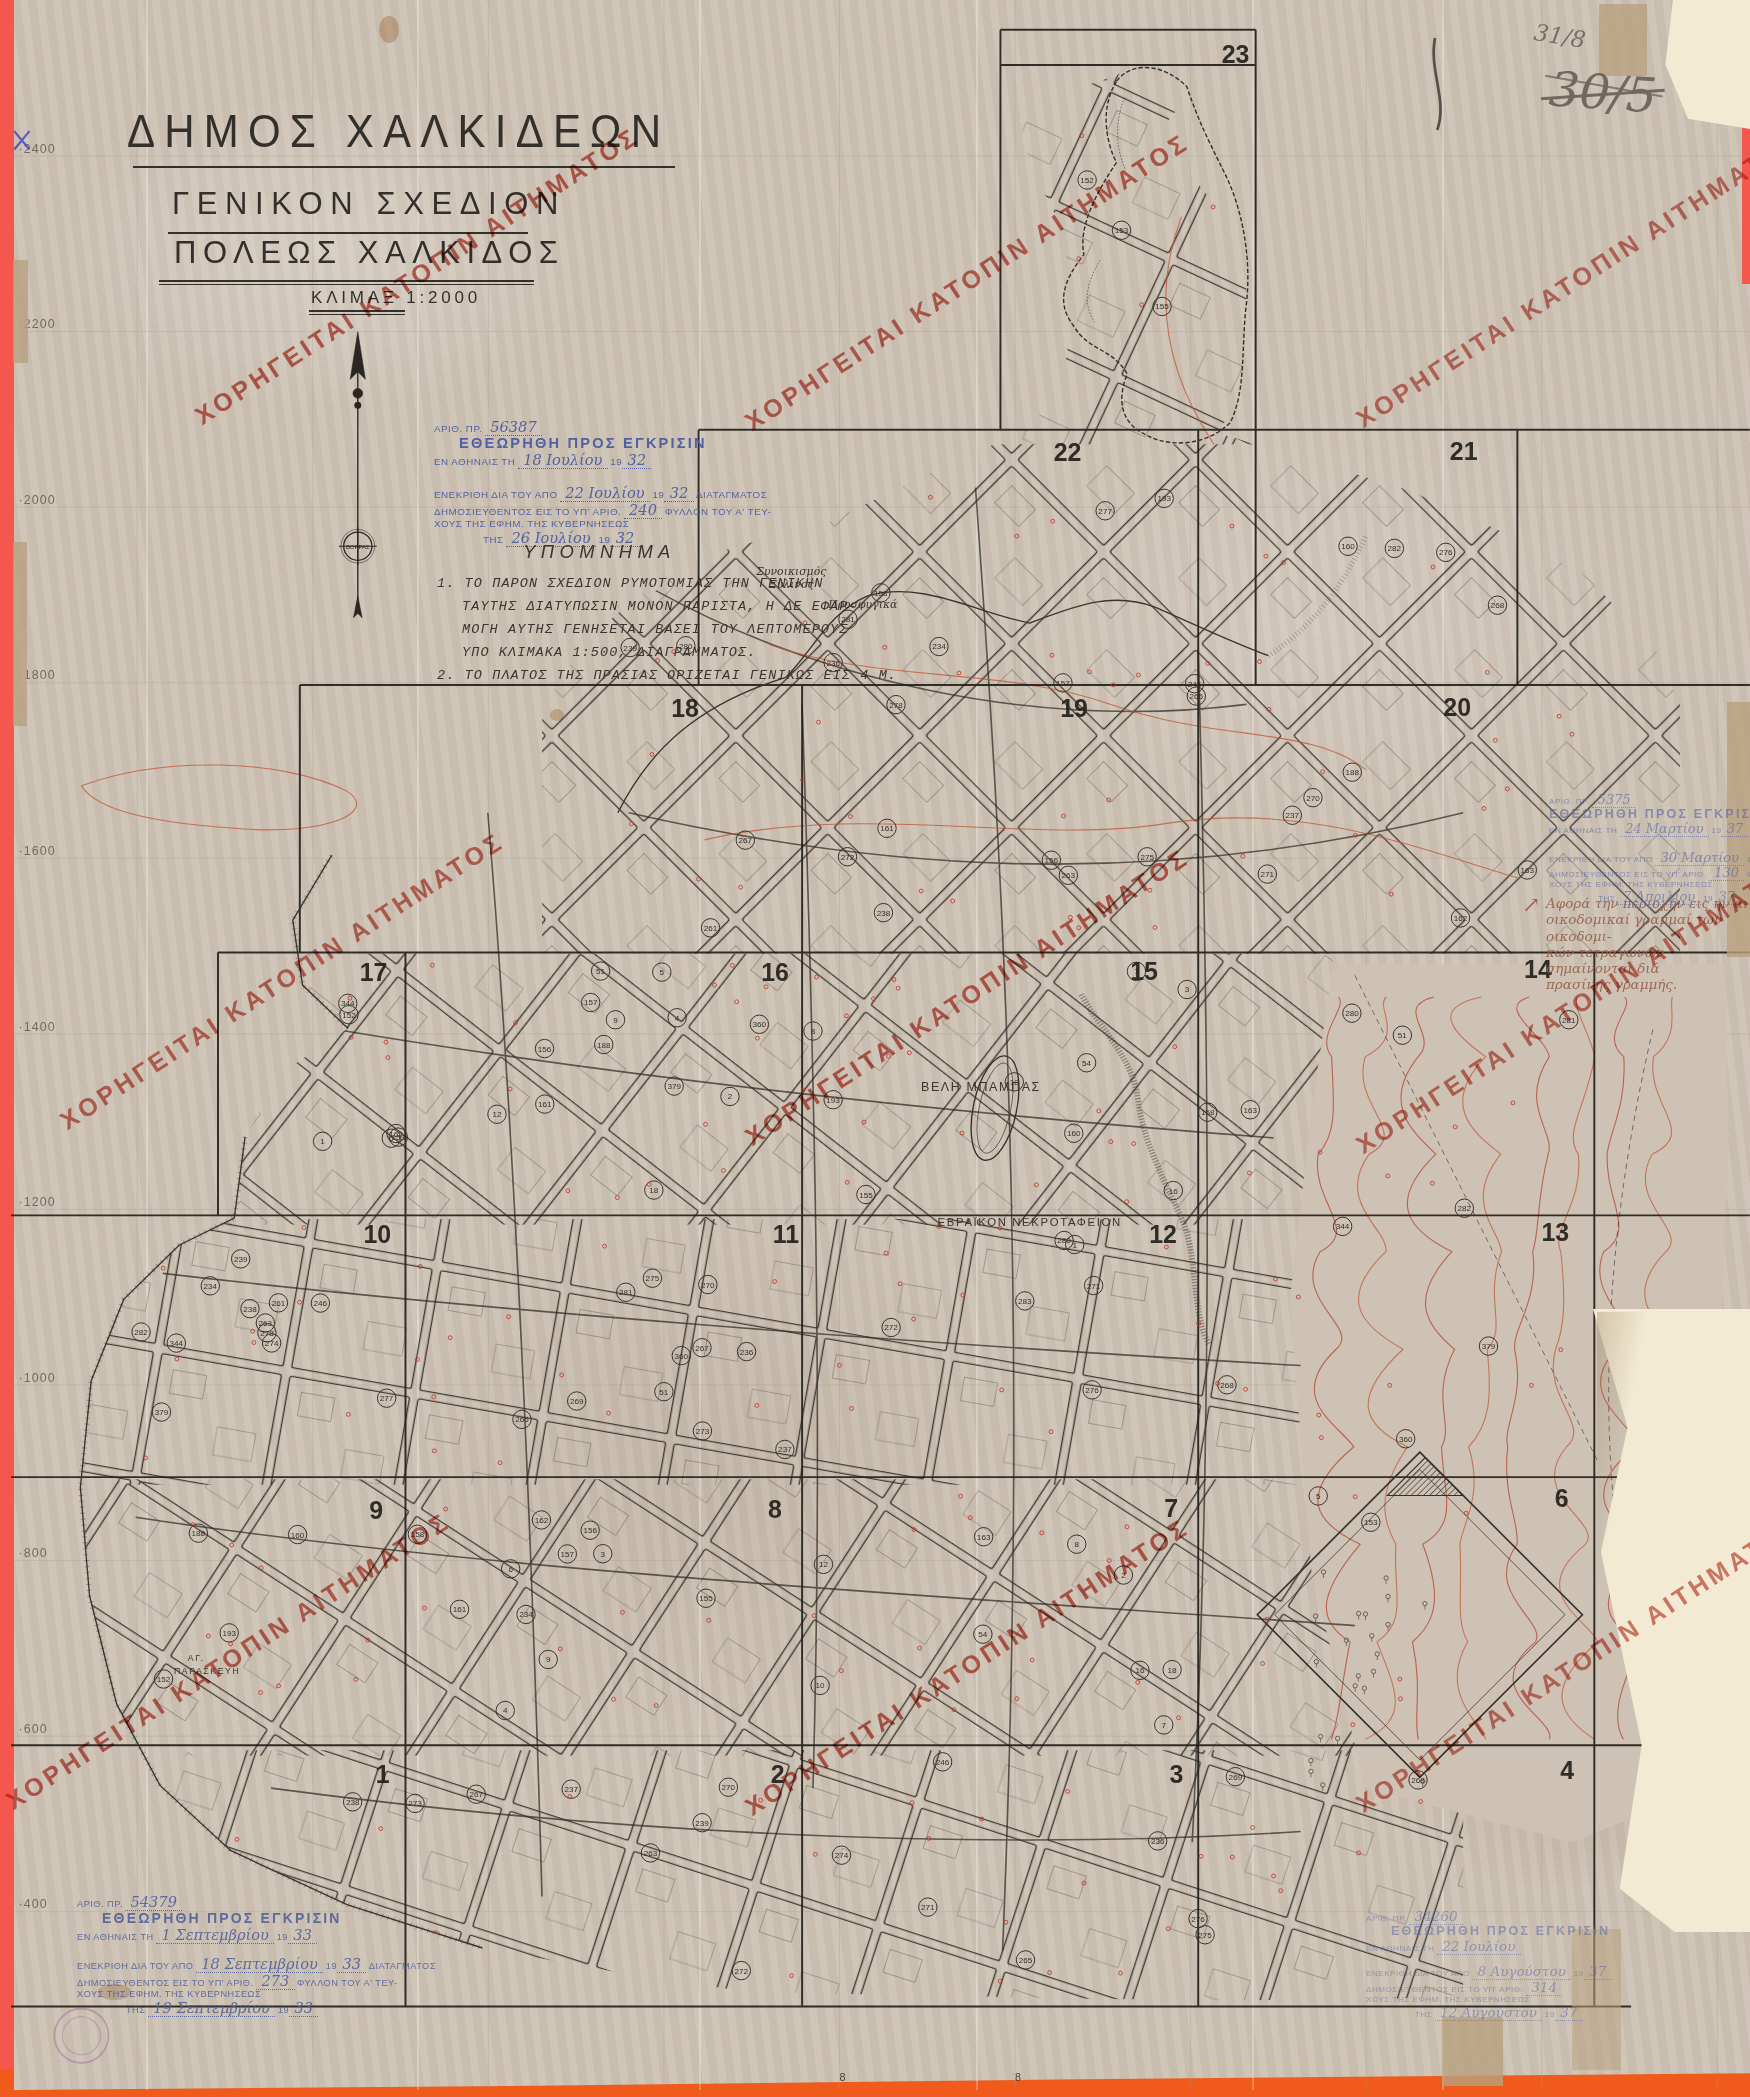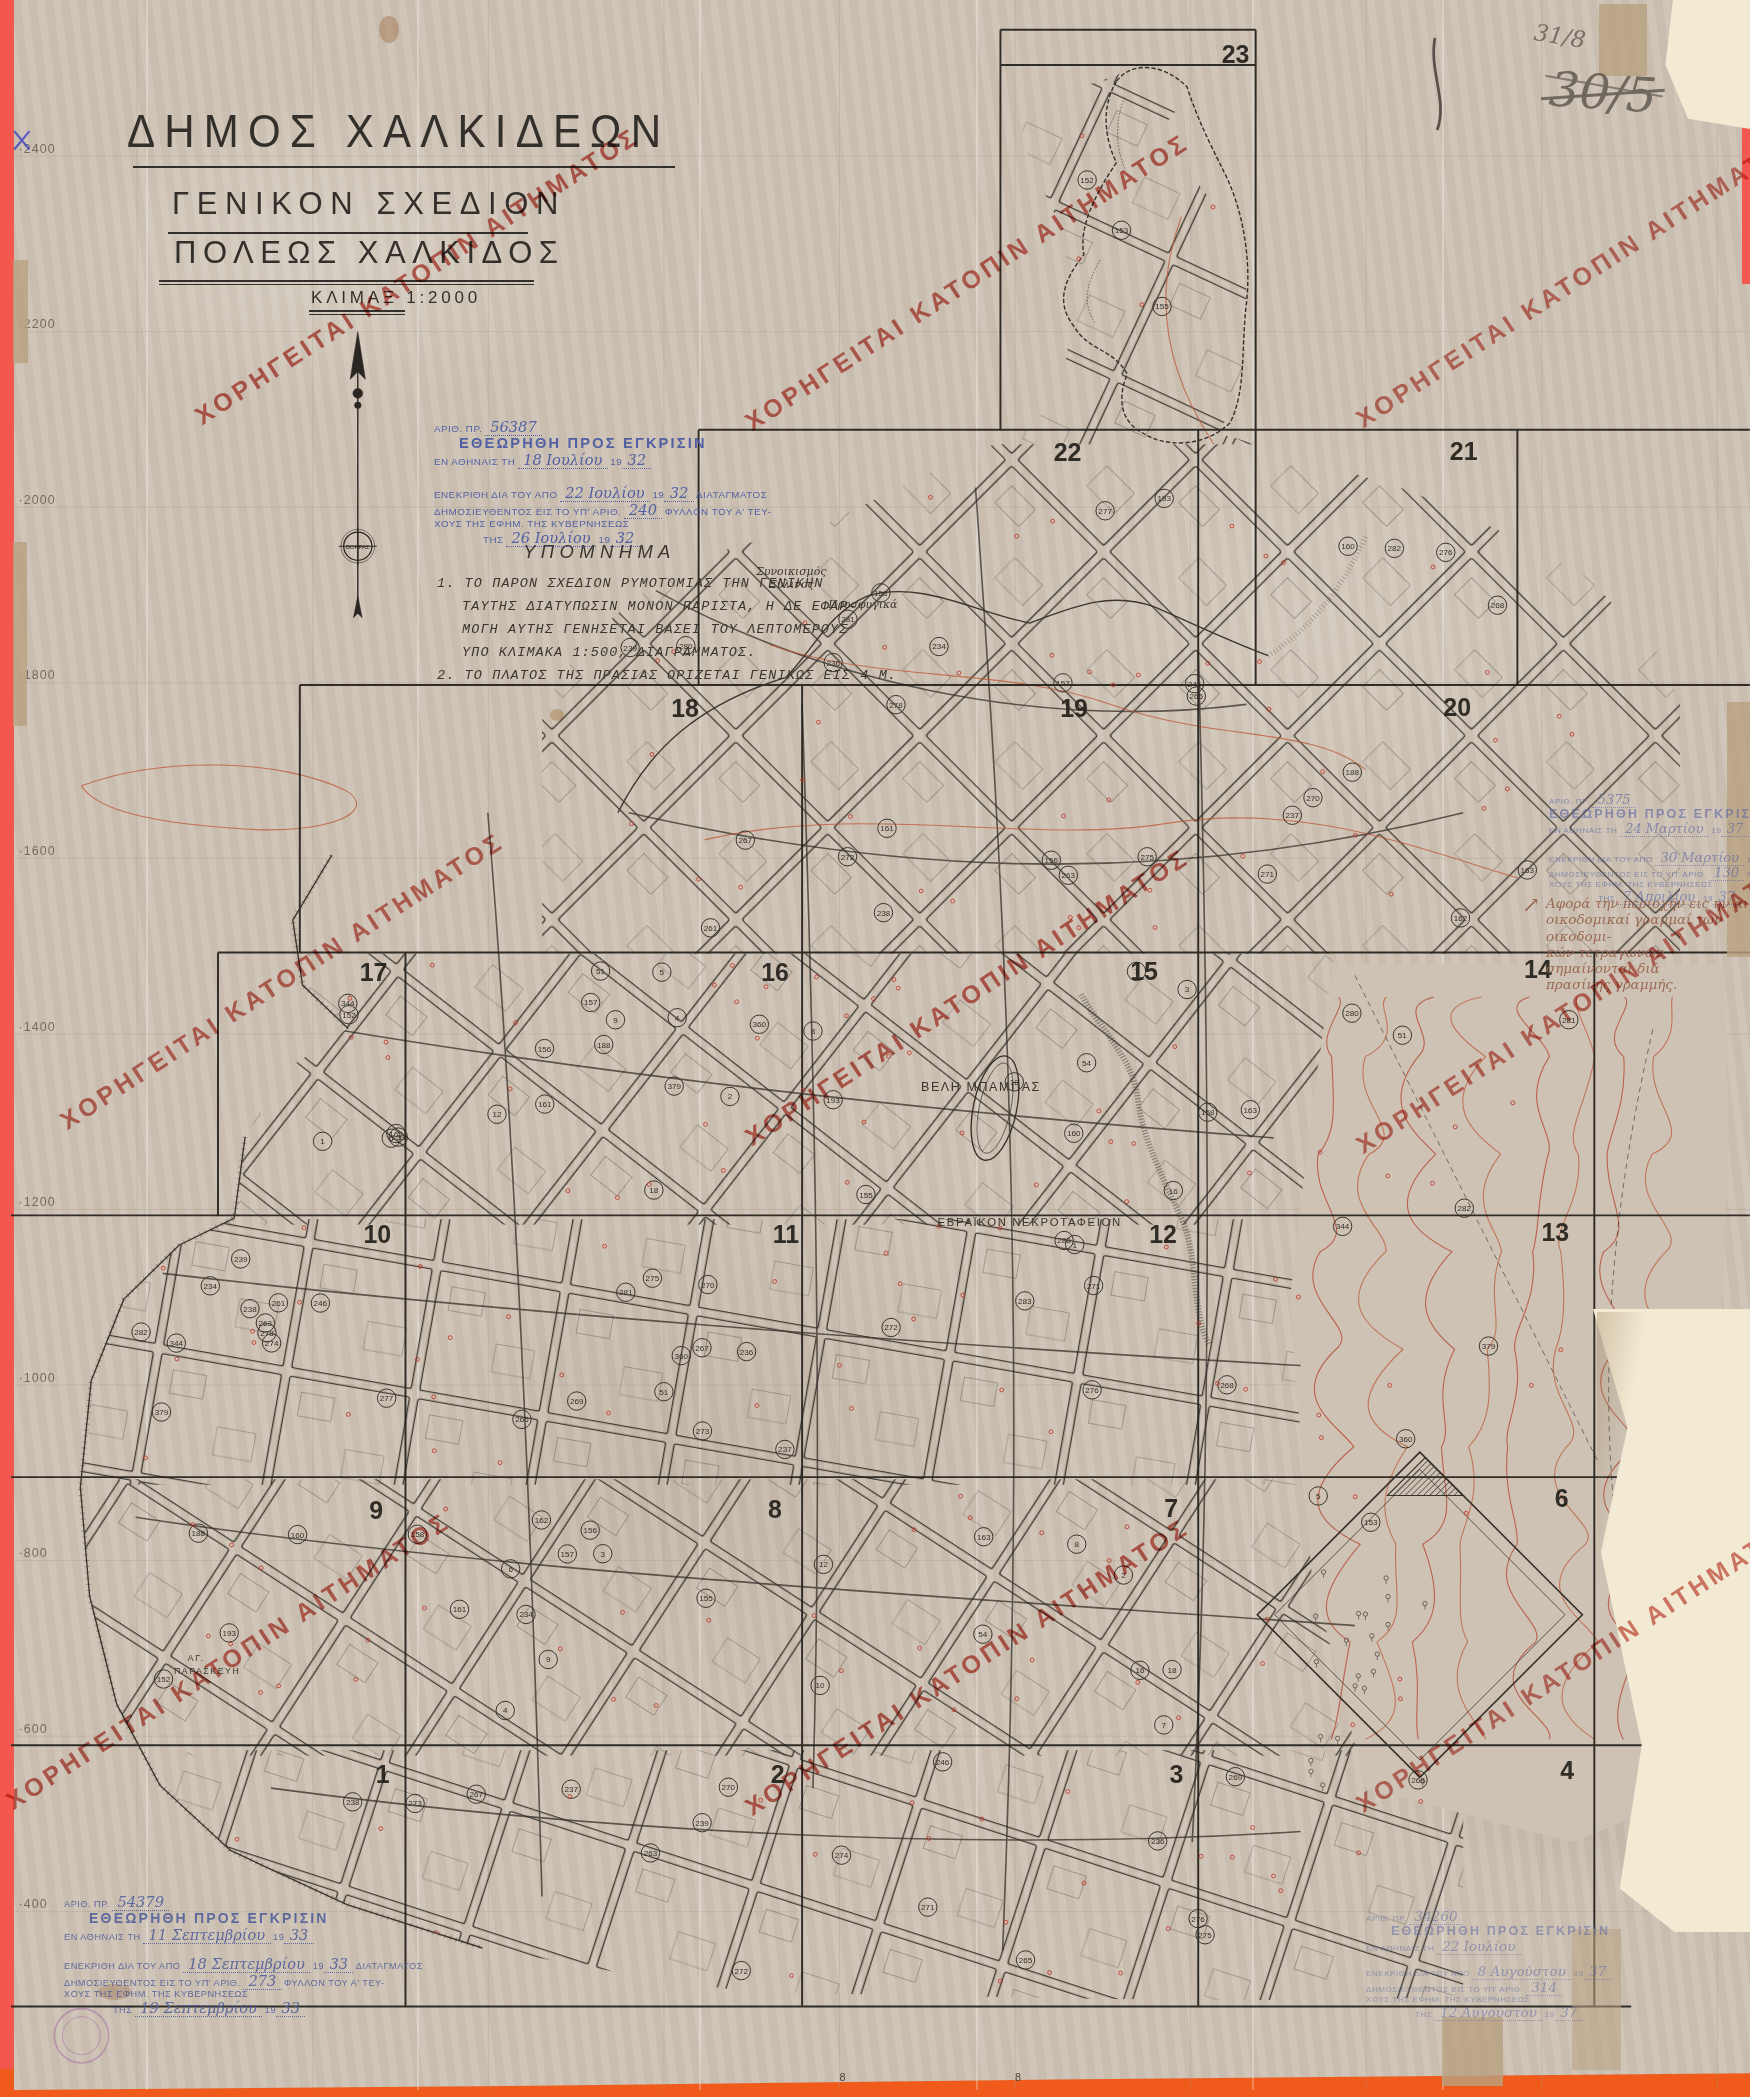--- a/index.html
+++ b/index.html
@@ -45,21 +45,21 @@
   .stamp{position:absolute;white-space:nowrap;}
   .stamp .r{display:block;}
   .stamp .lb{font-size:var(--fs);letter-spacing:0.5px;}
   .stamp .hd{font-size:var(--hfs);font-weight:bold;letter-spacing:2.2px;}
   .stamp .sc{font-family:"DejaVu Serif",serif;font-style:italic;font-size:var(--sfs);
              border-bottom:0.8px dotted currentColor;padding:0 5.4px;}
   .stamp-top{left:434px;top:418px;width:249px;color:#4c5ca3;--fs:9.8px;--hfs:14.6px;--sfs:14.6px;opacity:.95;}
   .stamp-top .gap{height:16.3px;}
   .stamp-right{left:1549px;top:792px;width:217px;color:#5b67a5;--fs:8.1px;--hfs:12.5px;--sfs:13px;opacity:.62;}
   .stamp-right .gap{height:14px;}
-  .stamp-bl{left:64px;top:1893px;width:271px;color:#4f5e9b;--fs:9.2px;--hfs:14px;--sfs:14.6px;opacity:.88;}
+  .stamp-bl{left:77px;top:1893px;width:271px;color:#4f5e9b;--fs:9.2px;--hfs:14px;--sfs:14.6px;opacity:.88;}
   .stamp-bl .gap{height:12px;}
   .stamp-br{left:1366px;top:1908px;width:255px;color:#5b67a5;--fs:8.1px;--hfs:12.5px;--sfs:13.5px;opacity:.52;}
   .stamp-br .gap{height:8.7px;}
   .stamp .ind{padding-left:49px;}
   .stamp .ctr{padding-left:25px;}
   
   .note{position:absolute;left:1546px;top:895px;width:206px;color:#96604a;
         font-family:"DejaVu Serif",serif;font-style:italic;font-size:13.5px;line-height:16.3px;opacity:.9;}
   .note .arrow{position:absolute;left:-24px;top:2.2px;font-size:22px;font-style:normal;}
   
@@ -930,21 +930,21 @@
     <div>οικοδομικαί γραμμαί των οικοδομι-</div>
     <div>κών τετραγώνων σημαίνονται διά</div>
     <div>πρασίνης γραμμής.</div>
   </div>
 
   <div class="stamp stamp-bl">
     <span class="r"><span class="lb">ΑΡΙΘ. ΠΡ.</span>
       <span class="sc">54379</span></span>
     <span class="r hd ctr">ΕΘΕΩΡΗΘΗ ΠΡΟΣ ΕΓΚΡΙΣΙΝ</span>
     <span class="r"><span class="lb">ΕΝ ΑΘΗΝΑΙΣ ΤΗ</span>
-      <span class="sc">11 Σεπτεμβρίου</span>
+      <span class="sc">1 Σεπτεμβρίου</span>
       <span class="lb">19</span><span class="sc">33</span></span>
     <span class="r gap"></span>
     <span class="r"><span class="lb">ΕΝΕΚΡΙΘΗ ΔΙΑ ΤΟΥ ΑΠΟ</span>
       <span class="sc">18 Σεπτεμβρίου</span>
       <span class="lb">19</span><span class="sc">33</span>
       <span class="lb">ΔΙΑΤΑΓΜΑΤΟΣ</span></span>
     <span class="r"><span class="lb">ΔΗΜΟΣΙΕΥΘΕΝΤΟΣ ΕΙΣ ΤΟ ΥΠ' ΑΡΙΘ.</span>
       <span class="sc">273</span>
       <span class="lb">ΦΥΛΛΟΝ ΤΟΥ Α' ΤΕΥ-</span></span>
     <span class="r lb">ΧΟΥΣ ΤΗΣ ΕΦΗΜ. ΤΗΣ ΚΥΒΕΡΝΗΣΕΩΣ</span>

